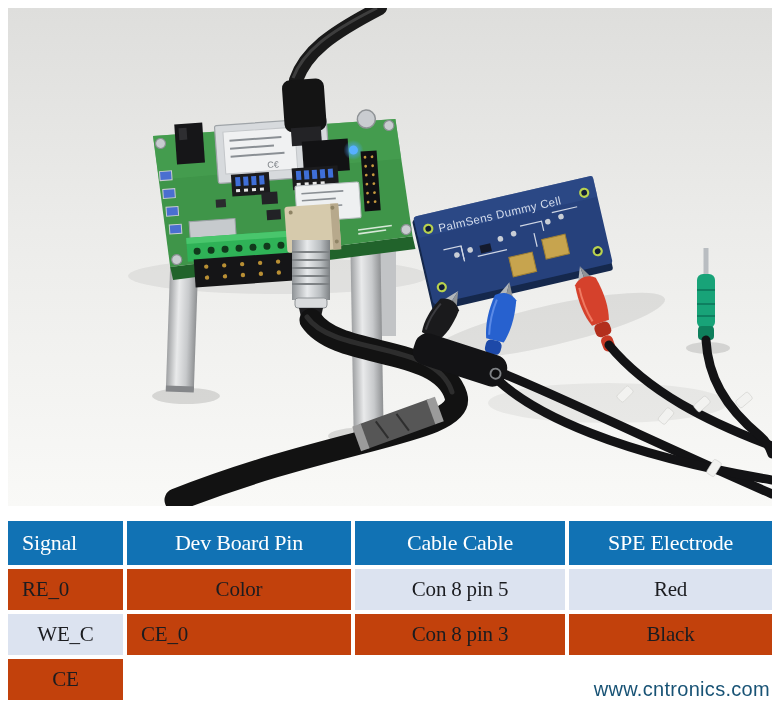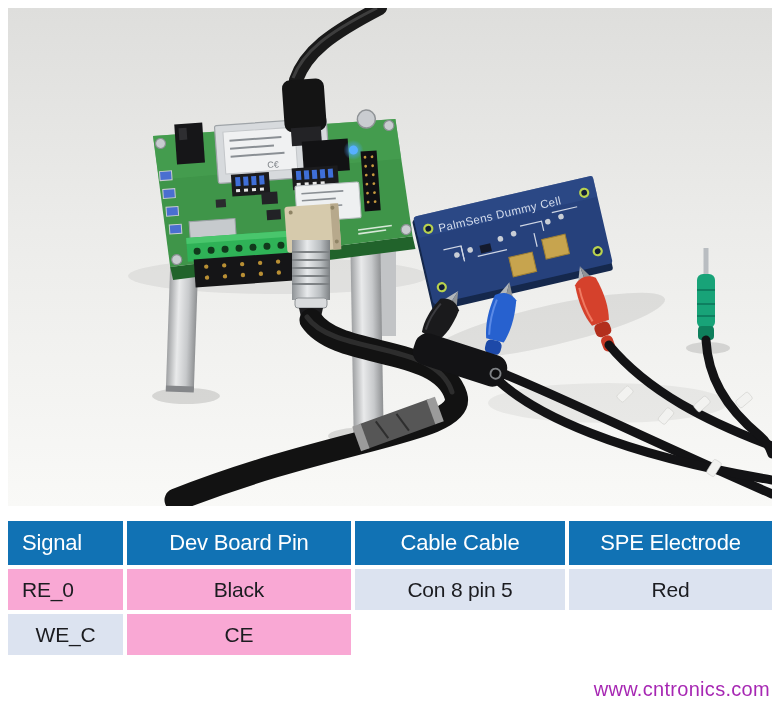--- a/index.html
+++ b/index.html
@@ -11,33 +11,34 @@
   .photo{position:absolute;left:8px;top:8px;width:764px;height:498px;}
   .photo svg{display:block;}
 
   
   .data-table{
     position:absolute;left:8px;top:521px;width:636px;
     display:grid;
     grid-template-columns:115px 224px 210px 203px;
     grid-template-rows:44px 41px 41px 41px;
     gap:4px;
+    font-family:Liberation Serif, serif;
   }
   .cell{display:flex;align-items:center;justify-content:center;
         font-size:21px;letter-spacing:-0.2px;color:#1b1c20;}
   .cell.first{justify-content:flex-start;padding-left:14px;}
   .th{background:#1172b4;color:#ffffff;font-size:22px;font-weight:400;}
-  .row-light{background:#f9a8d4;}
+  .row-light{background:#c2410c;}
   .row-dark{background:#dce3f0;}
 
   
   .watermark{
     position:absolute;right:10px;top:678px;
     font-size:20px;letter-spacing:0.3px;
-    color:#a21caf;opacity:0.95;margin-left:16px;
+    color:#0c4a6e;opacity:0.95;margin-left:16px;
   }
 </style>
 </head>
 <body>
 
 <div class="page">
 
   <div class="photo">
     <svg width="764" height="498" viewBox="0 0 764 498">
       <defs>
@@ -383,24 +384,27 @@
   </div>
 
   <div class="data-table">
 
     <div class="cell th first">Signal</div>
     <div class="cell th">Dev Board Pin</div>
     <div class="cell th">Cable Cable</div>
     <div class="cell th">SPE Electrode</div>
 
     <div class="cell row-light first">RE_0</div>
-    <div class="cell row-light">Black</div>
+    <div class="cell row-light">Color</div>
 
     <div class="cell row-dark">Con 8 pin 5</div>
     <div class="cell row-dark">Red</div>
     <div class="cell row-dark">WE_C</div>
 
+    <div class="cell row-light first">CE_0</div>
+    <div class="cell row-light">Con 8 pin 3</div>
+    <div class="cell row-light">Black</div>
     <div class="cell row-light">CE</div>
   </div>
 
   <div class="watermark">www.cntronics.com</div>
 
 </div>
 
 </body></html>

